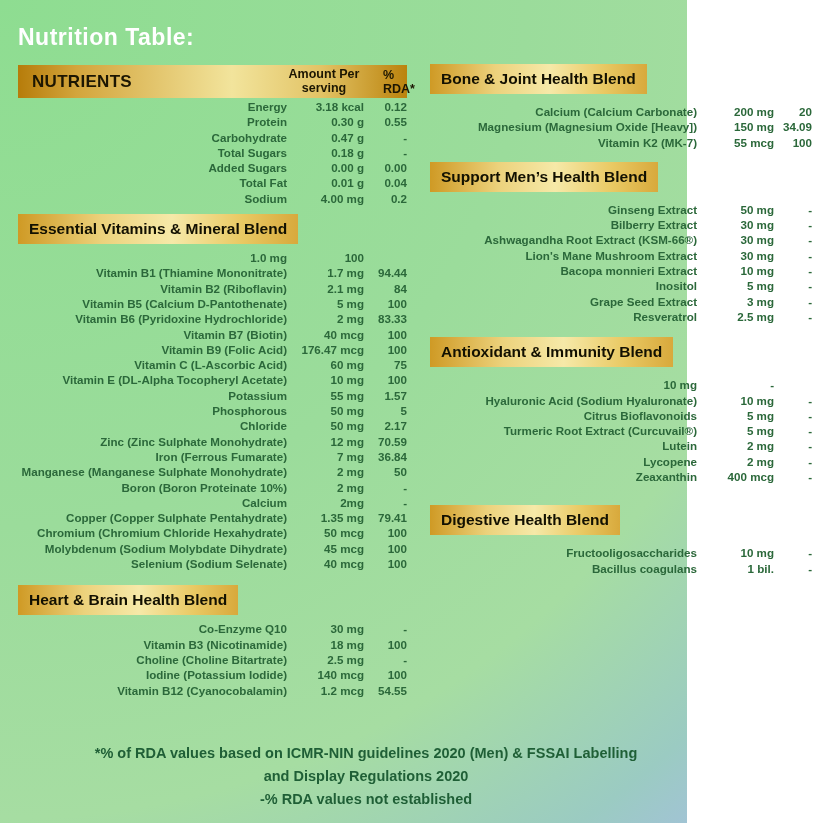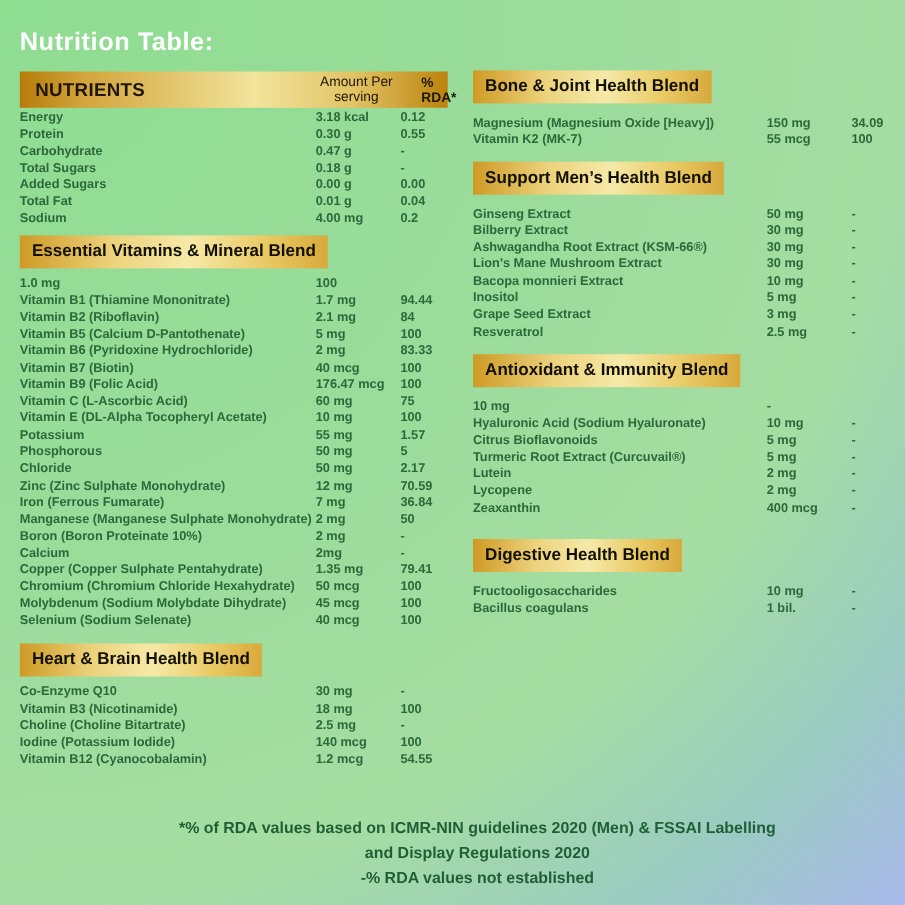--- a/index.html
+++ b/index.html
@@ -3,21 +3,21 @@
 <meta charset="utf-8">
 <style>
   html, body {
     margin: 0; padding: 0;
     width: 823px; height: 823px;
     overflow: hidden;
     font-family: "Liberation Sans", sans-serif;
   }
   .page {
     position: relative;
-    width: 823px; height: 823px;
+    width: 687px; height: 823px;
     background: radial-gradient(circle 1170px at 0 0,
       #8edd91 0%, #9bdc9b 45%, #a6dda2 70%, #9bcbc2 86%, #aab9ee 100%);
   }
   .title {
     position: absolute; left: 18px; top: 24px;
     margin: 0;
     font-size: 23px; font-weight: bold;
     color: #ffffff; letter-spacing: 0.5px;
   }
   .col { position: absolute; }
@@ -31,32 +31,33 @@
     align-items: center;
     height: 33px; width: 100%;
     background: linear-gradient(90deg, #b67c0a 0%, #d3a53c 15%, #f2e49c 55%, #e2c365 78%, #bb830d 100%);
     color: #1c1602;
   }
   .mh-name {
     font-size: 17px; font-weight: bold; padding-left: 14px;
     letter-spacing: 0.3px;
   }
   .mh-amount {
-    font-size: 12.5px; font-weight: normal; text-align: center;
+    font-size: 12.5px; font-weight: bold; text-align: center;
     line-height: 13.5px; padding: 0 10px;
   }
   .mh-rda { font-size: 12.5px; font-weight: bold; padding-left: 3px; }
 
   
   .rows { width: 100%; }
   .row {
     display: grid;
     height: 15.3px; line-height: 15.3px;
     font-size: 11.6px; font-weight: bold;
     color: #2b683a;
+    text-align: right;
   }
   .col-left  .row { grid-template-columns: 269px 77px 1fr; }
   .col-right .row { grid-template-columns: 267px 77px 1fr; }
   .c-name { white-space: nowrap; overflow: visible; }
   .c-amount, .c-rda { white-space: nowrap; }
 
   .col-left .rows.main { margin-top: 1px; }
 
   
   .section-header {
@@ -269,20 +270,25 @@
               <span class="c-rda">54.55</span>
             </div>
           </div></div>
       </div>
   </div>
 
   <div class="col col-right">
     <div id="right-sections">
         <div class="section"><div class="section-header">Bone &amp; Joint Health Blend</div><div class="rows">
             <div class="row">
+              <span class="c-name">Calcium (Calcium Carbonate)</span>
+              <span class="c-amount">200 mg</span>
+              <span class="c-rda">20</span>
+            </div>
+            <div class="row">
               <span class="c-name">Magnesium (Magnesium Oxide [Heavy])</span>
               <span class="c-amount">150 mg</span>
               <span class="c-rda">34.09</span>
             </div>
             <div class="row">
               <span class="c-name">Vitamin K2 (MK-7)</span>
               <span class="c-amount">55 mcg</span>
               <span class="c-rda">100</span>
             </div>
           </div></div>

